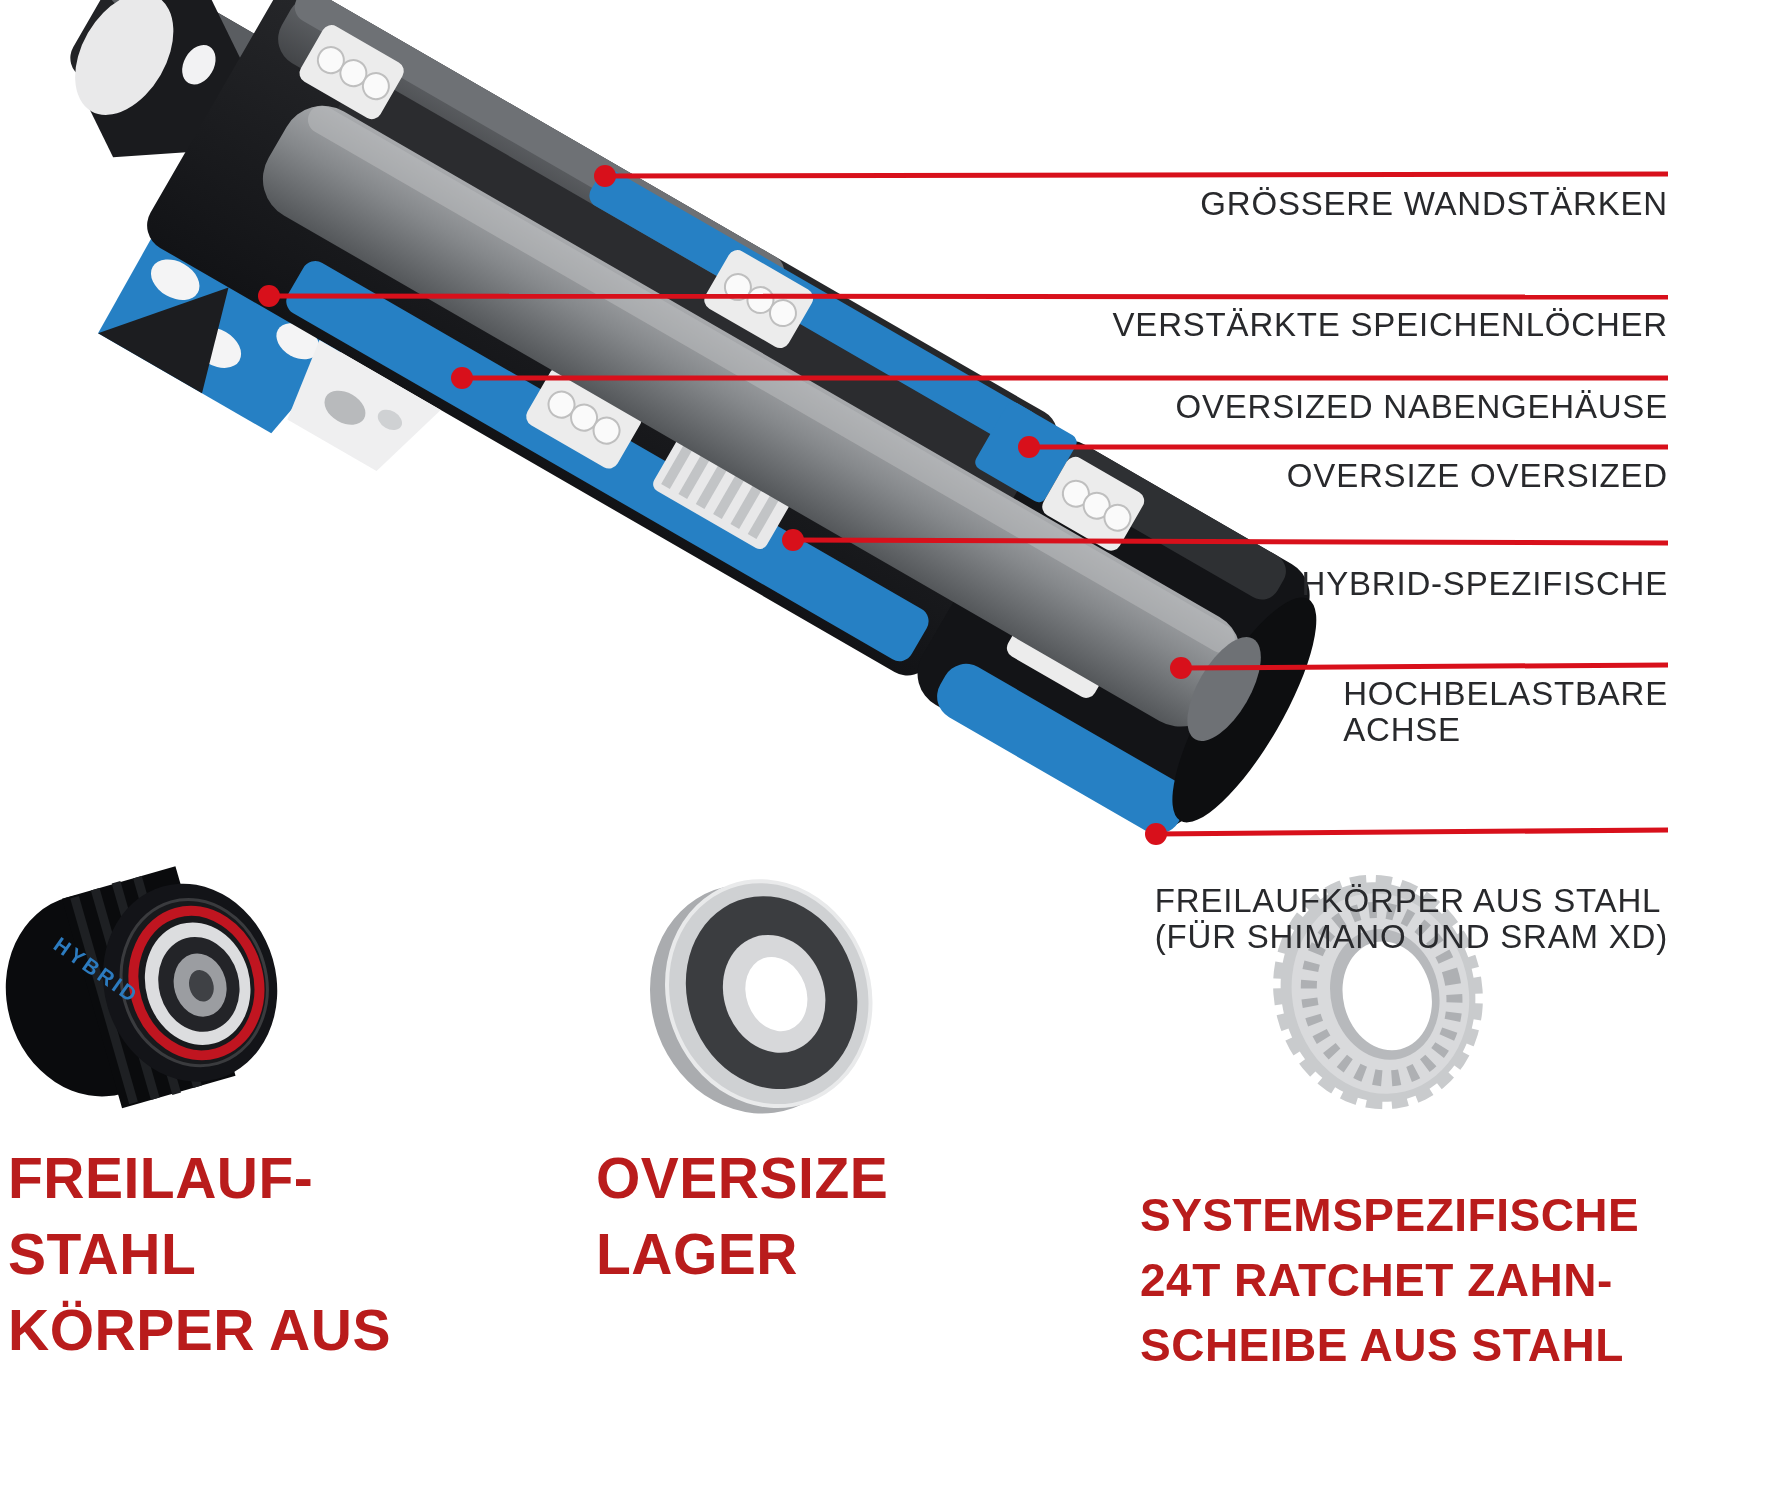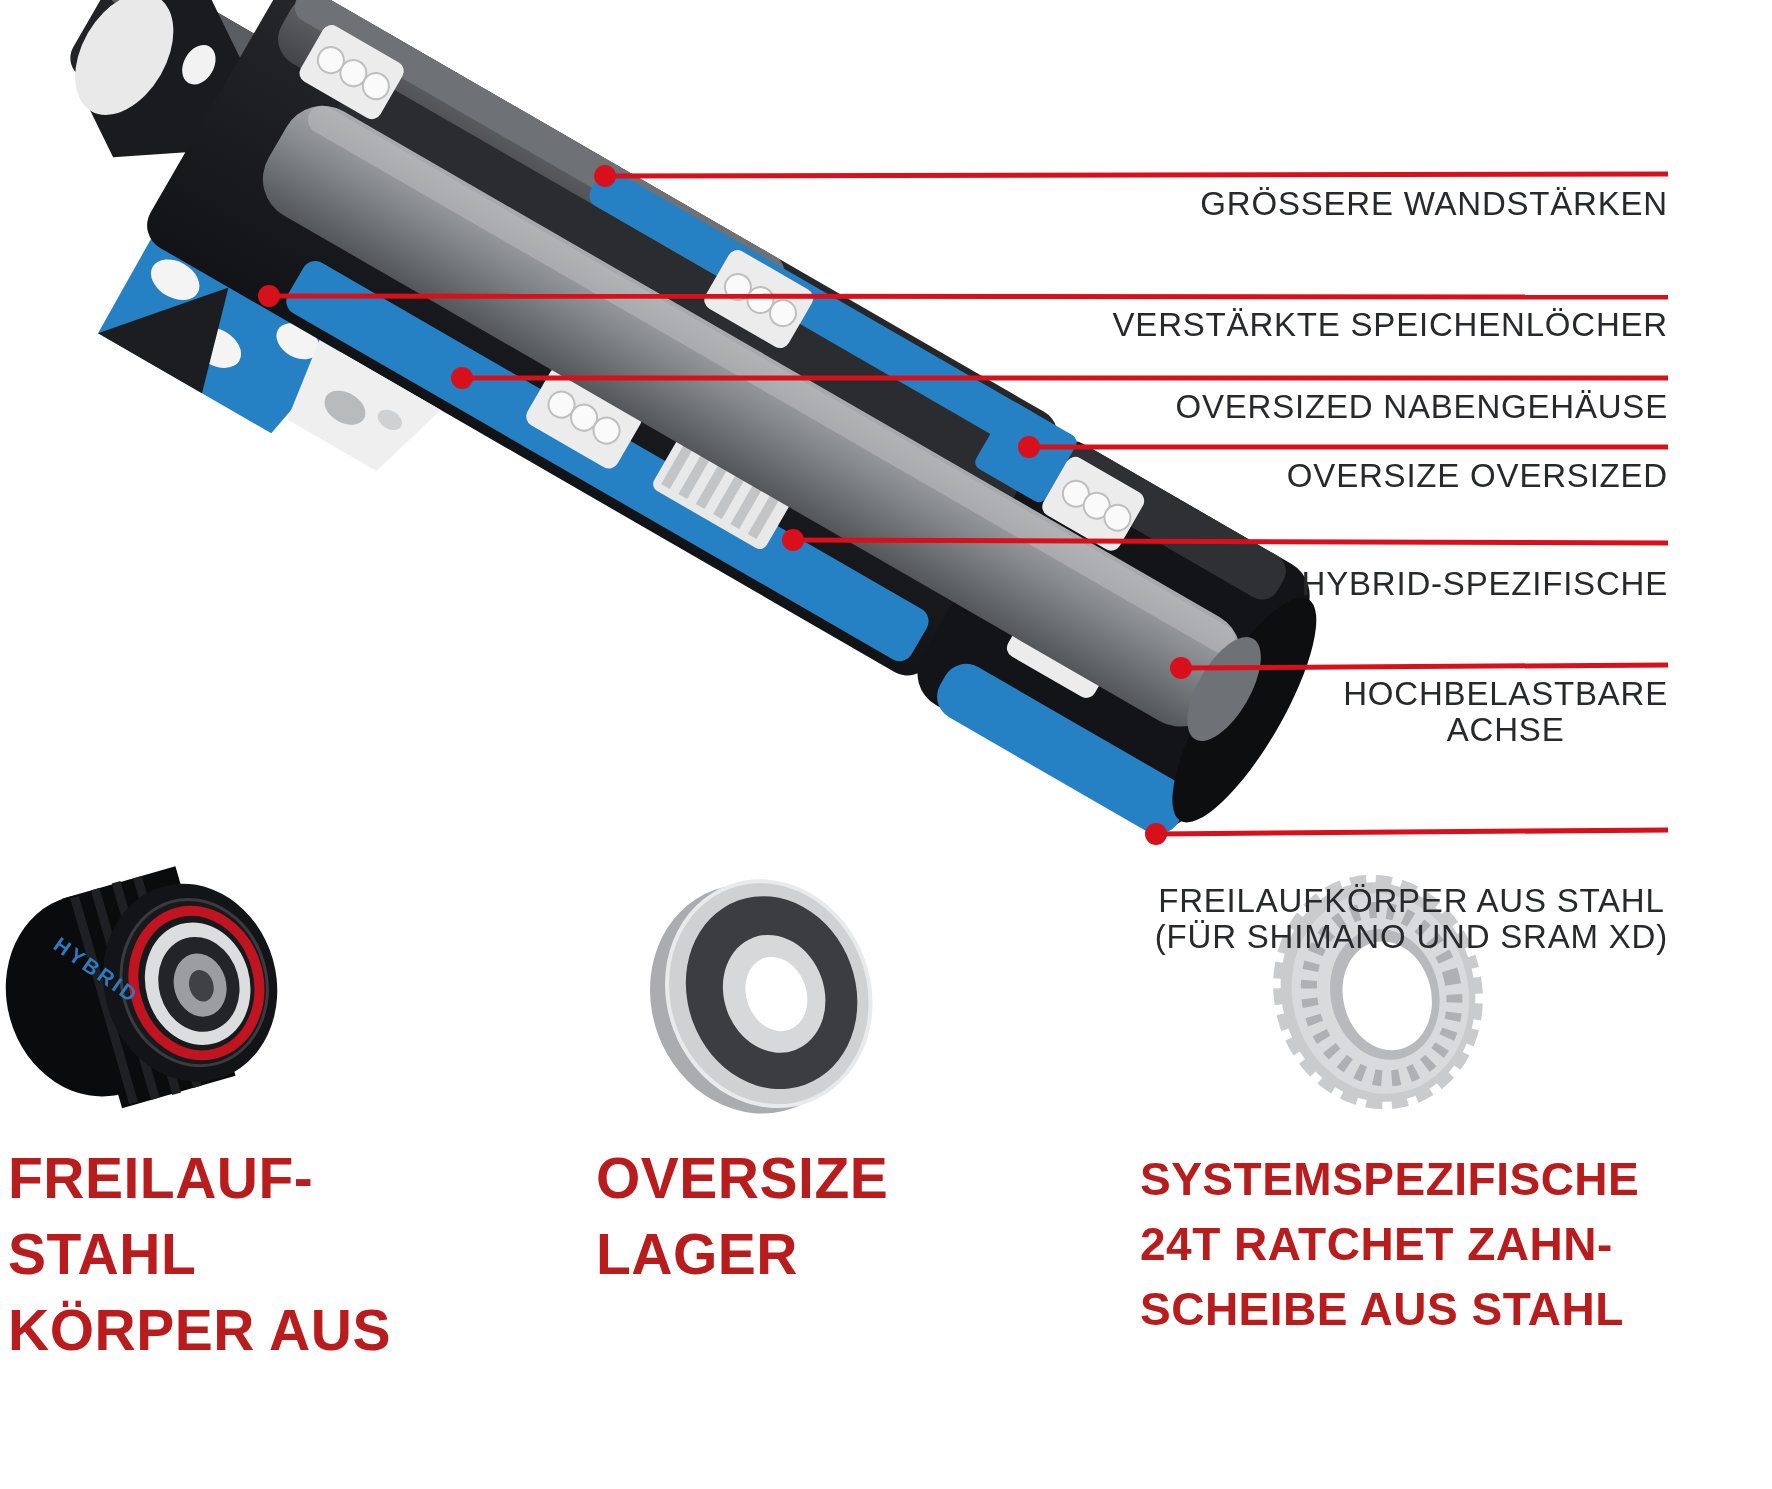--- a/index.html
+++ b/index.html
@@ -2,30 +2,30 @@
 <html><head>
 <meta charset="utf-8">
 <style>
   html,body{margin:0;padding:0;background:#ffffff;}
   #canvas{
     position:relative;width:1772px;height:1489px;background:#ffffff;overflow:hidden;
     font-family:"Liberation Sans",sans-serif;
   }
   svg{position:absolute;left:0;top:0;}
   .callout-label{
-    position:absolute;right:104px;text-align:center;
+    position:absolute;right:104px;text-align:left;
     color:#28292c;font-size:33px;line-height:36px;letter-spacing:0.8px;
     white-space:nowrap;
   }
   .callout-label span{display:block;}
   .product-label{
     position:absolute;color:#b91c1c;font-weight:700;
     font-size:57px;line-height:76px;letter-spacing:0.5px;white-space:nowrap;
   }
-  .product-label.small{font-size:46px;line-height:65px;}
+  .product-label.small{font-size:46px;line-height:65px;margin-top:36px;}
   .product-label span{display:block;}
 </style>
 </head>
 <body>
 
 <div id="canvas">
 
   <svg width="1772" height="1489" viewBox="0 0 1772 1489" aria-hidden="true">
     <defs>
       <linearGradient id="axleGrad" x1="0" y1="0" x2="0" y2="1">

